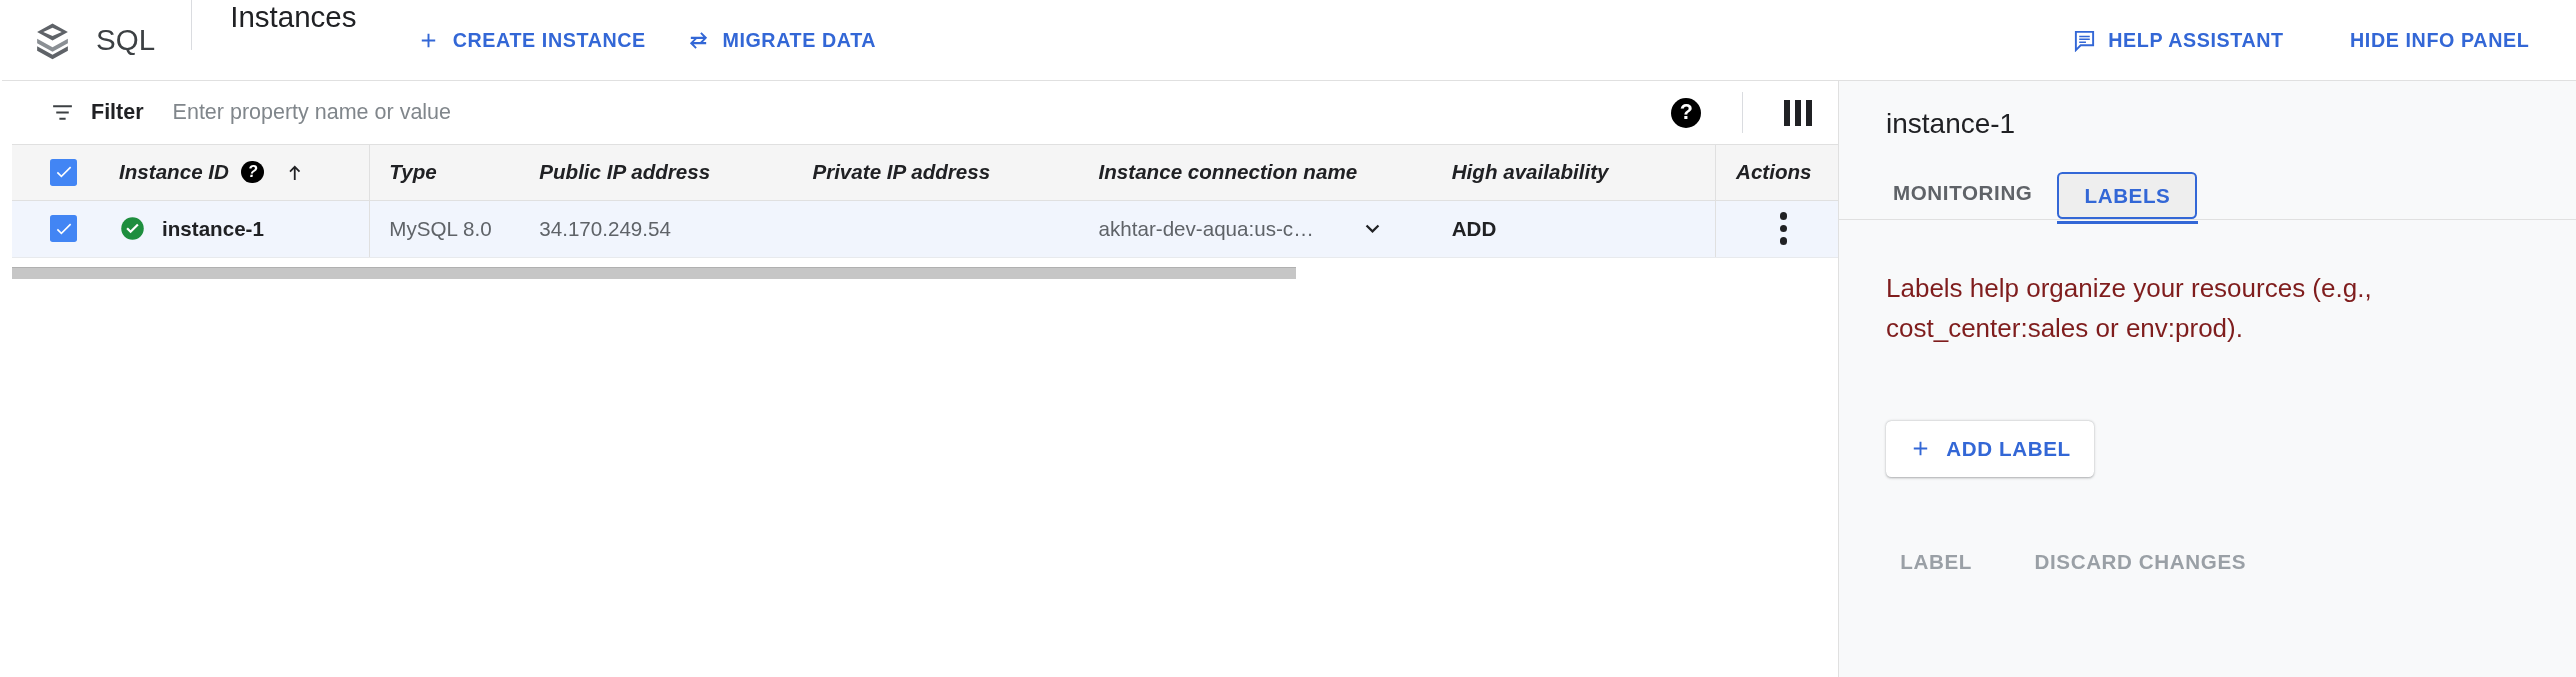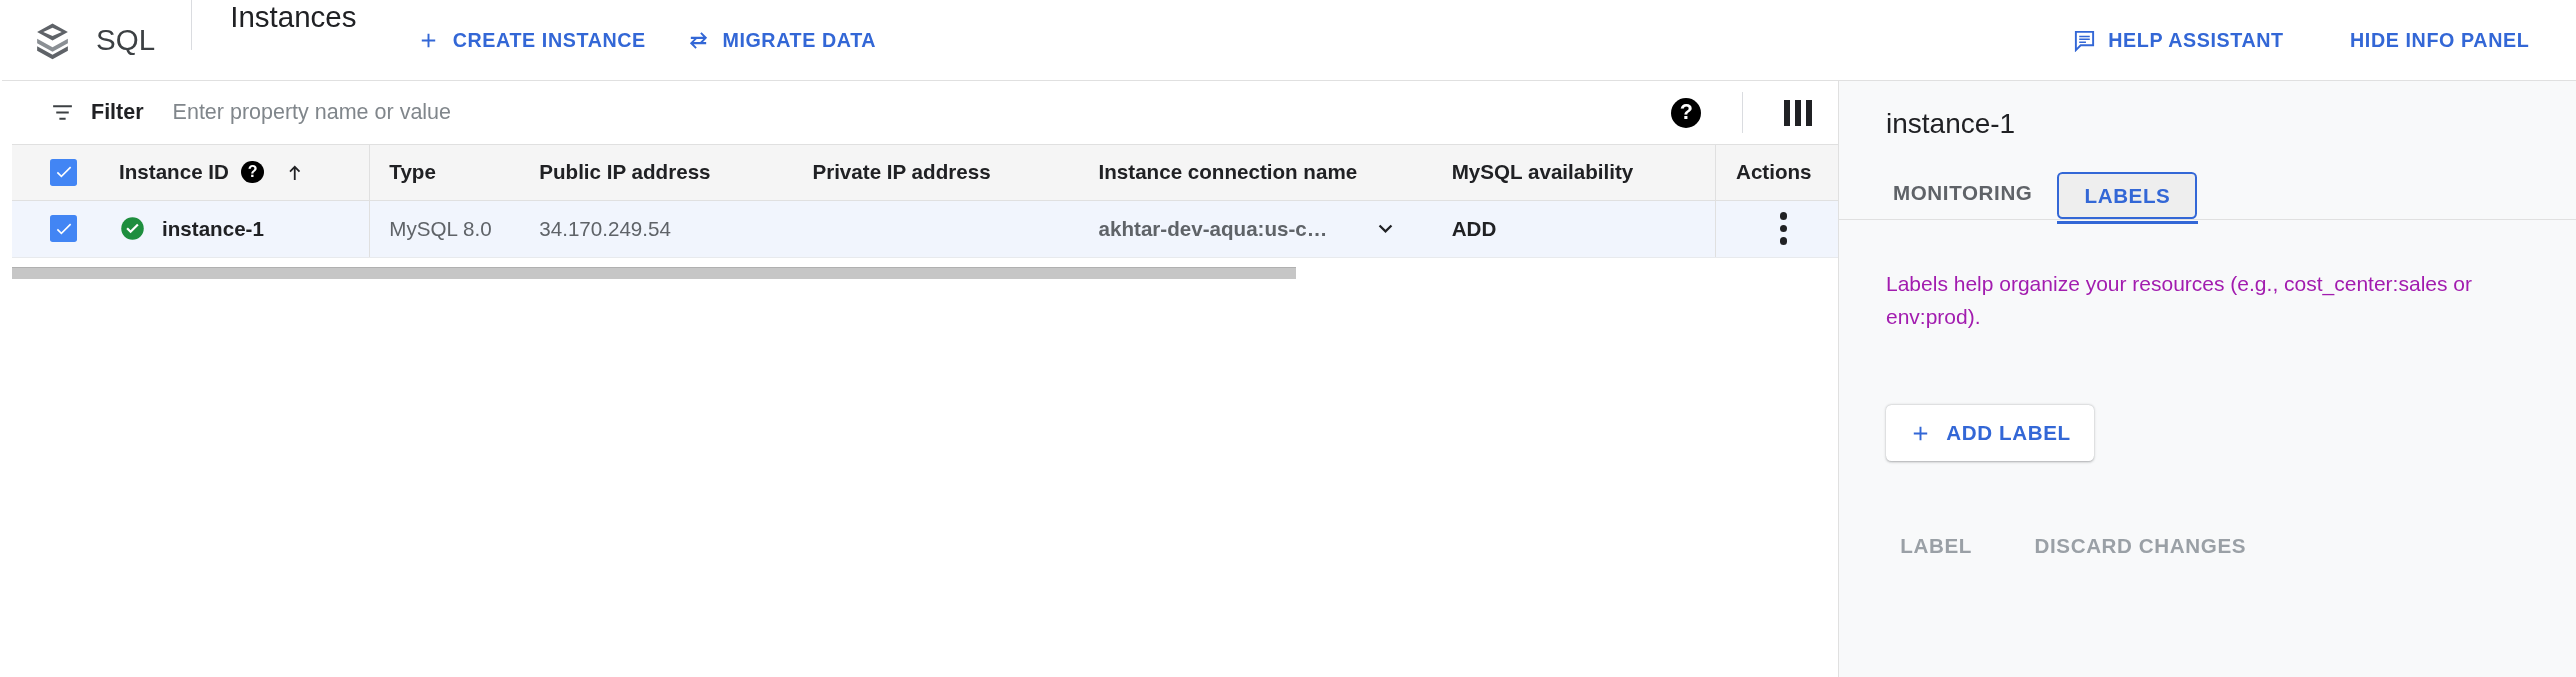--- a/index.html
+++ b/index.html
@@ -150,35 +150,36 @@
   .tbl { width: 100%; border-collapse: collapse; table-layout: fixed; }
   .tbl thead tr { background: #f5f5f5; height: 55px; }
   .tbl th {
     text-align: left;
     font-size: 20.6px;
     font-weight: bold;
     color: #202124;
     padding: 0;
     vertical-align: middle;
     border-bottom: 0.9px solid #e0e0e0;
+    font-style: italic;
   }
   .tbl tbody tr { height: 57px; background: #f1f5fd; }
   .tbl td {
     font-size: 20.6px;
     color: #5f6368;
     padding: 0;
     vertical-align: middle;
     border-bottom: 0.9px solid #e8eaed;
   }
   .c-check { width: 107px; }
   .c-name  { width: 250px; }
   .c-type  { width: 170px; }
   .c-pub   { width: 273px; }
   .c-priv  { width: 286px; }
-  .c-conn  { width: 353px; font-weight: bold; }
+  .c-conn  { width: 353px; }
   .c-ha    { width: 264px; }
   .c-act   { width: 134px; }
   .cell-pad { padding-left: 19.7px; }
 
   .chk {
     width: 27px; height: 27px;
     background: #4285f4;
     border-radius: 2.7px;
     display: flex;
     align-items: center;
@@ -303,22 +304,22 @@
   .ip-tab.active::after {
     content: "";
     position: absolute;
     left: -2.7px; right: -2.7px;
     bottom: -7.2px;
     height: 3.6px;
     background: #3367d6;
   }
   .ip-body { padding: 48px 47px 0 47px; }
   .ip-desc {
-    font-size: 21px;
-    color: #a21caf;
+    font-size: 26px;
+    color: #7f1d1d;
     line-height: 1.55;
     max-width: 626px;
   }
   .add-label-btn {
     margin-top: 72px;
     display: inline-flex;
     align-items: center;
     background: #ffffff;
     border: none;
     border-radius: 5.4px;
@@ -469,21 +470,21 @@
               <span>Private IP address</span>
             </div>
         </th>
         <th class="c-conn">
           <div class="th-inner">
               <span>Instance connection name</span>
             </div>
         </th>
         <th class="c-ha">
           <div class="th-inner">
-              <span>MySQL availability</span>
+              <span>High availability</span>
             </div>
         </th>
         <th class="c-act sep-cell th-actions">
           <div class="th-inner cell-pad">
               <span>Actions</span>
             </div>
         </th>
       </tr>
     </thead>
     <tbody>

